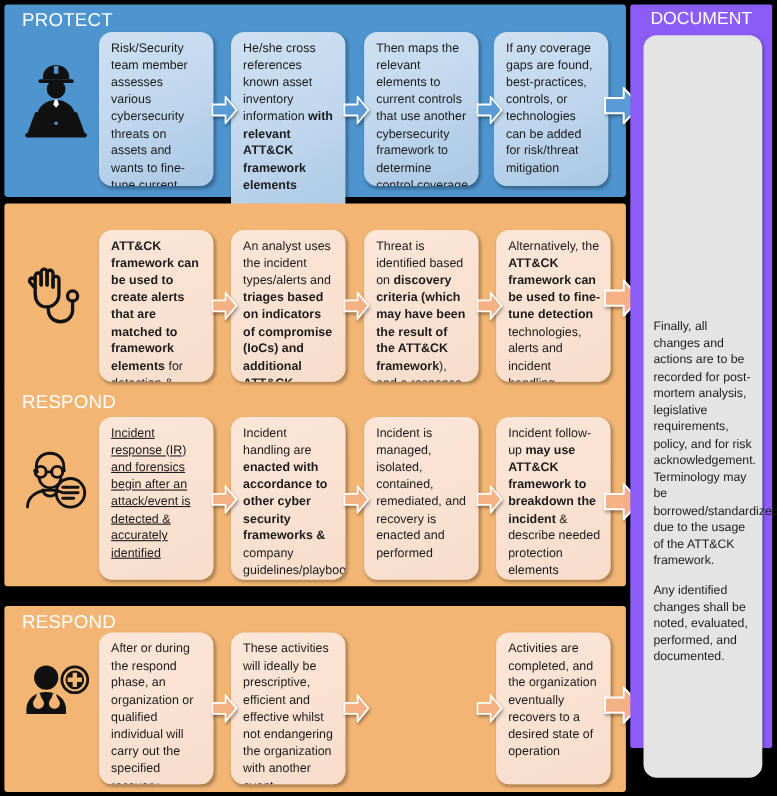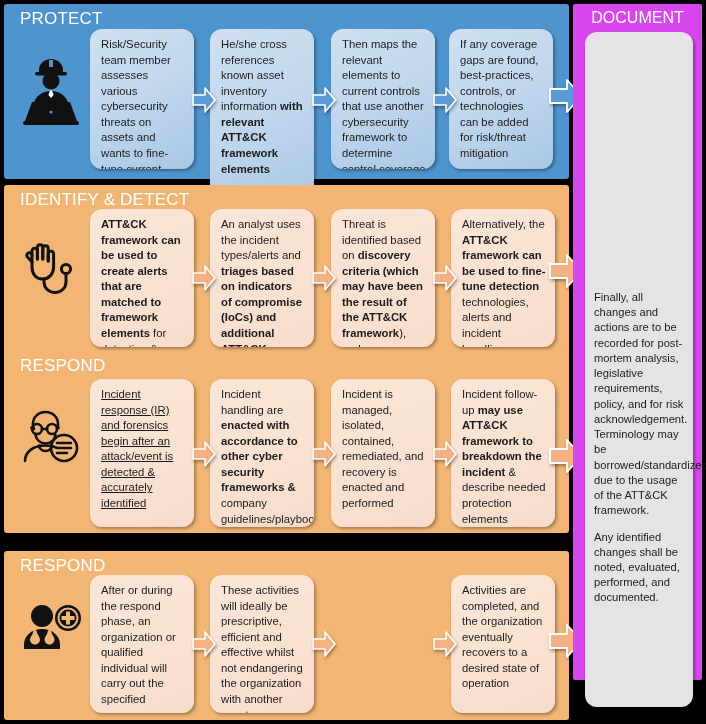--- a/index.html
+++ b/index.html
@@ -67,21 +67,21 @@
   
   .arrow{
     position:absolute;
     filter:drop-shadow(1.5px 2px 1.5px rgba(0,0,0,.35));
   }
 
   
   #docpanel{
     position:absolute;
     left:573px;top:4px;width:129px;height:676px;
-    background:#d946ef;
+    background:#8b5cf6;
     border-radius:2px;
   }
   #doc-title{
     position:absolute;left:0;top:5px;width:129px;
     text-align:center;color:#FFFFFF;font-size:16px;
   }
   #doc-card{
     position:absolute;
     left:12px;top:28px;width:108px;height:675px;
     background:#E4E4E4;
@@ -143,21 +143,20 @@
   </div>
 
   <div class="arrow" style="left:549px;top:77px;">
     <svg width="34" height="38" viewBox="0 0 34 38">
         <path d="M1 12h17V3l15 16-15 16v-9H1z" fill="#5B9BD5" stroke="#FFFFFF" stroke-width="1.8" stroke-linejoin="round"></path>
       </svg>
   </div>
 
   <div class="row identify" style="left:4px;top:185px;width:565px;height:170px;">
     <div class="row-bg"></div>
-    <div class="row-title">IDENTIFY &amp; DETECT</div>
     <div class="row-icon" style="top:40px;height:80px;">
       <svg class="icon-svg" width="62" height="62" viewBox="0 0 62 62">
         <g fill="none" stroke="#111" stroke-width="3" stroke-linecap="round" stroke-linejoin="round">
           <path d="M12 28V17c0-1.6 1.2-2.8 2.7-2.8S17.4 15.4 17.4 17v8"></path>
           <path d="M17.4 25V13.5c0-1.6 1.2-2.8 2.7-2.8s2.7 1.2 2.7 2.8V25"></path>
           <path d="M22.8 25V14.5c0-1.6 1.2-2.8 2.7-2.8s2.7 1.2 2.7 2.8V27"></path>
           <path d="M28.2 27v-7c0-1.6 1.2-2.8 2.7-2.8s2.7 1.2 2.7 2.8v13c0 7-4.6 12-11.2 12S12 40 12 33v-5l-4.5-5c-1-1.2-.9-2.8.2-3.7 1.1-.9 2.7-.7 3.6.5L12 21"></path>
           <path d="M24 45v3c0 6 5 10.5 11 10.5S46 54 46 48v-8"></path>
           <circle cx="46" cy="35" r="4.6"></circle>
         </g>

